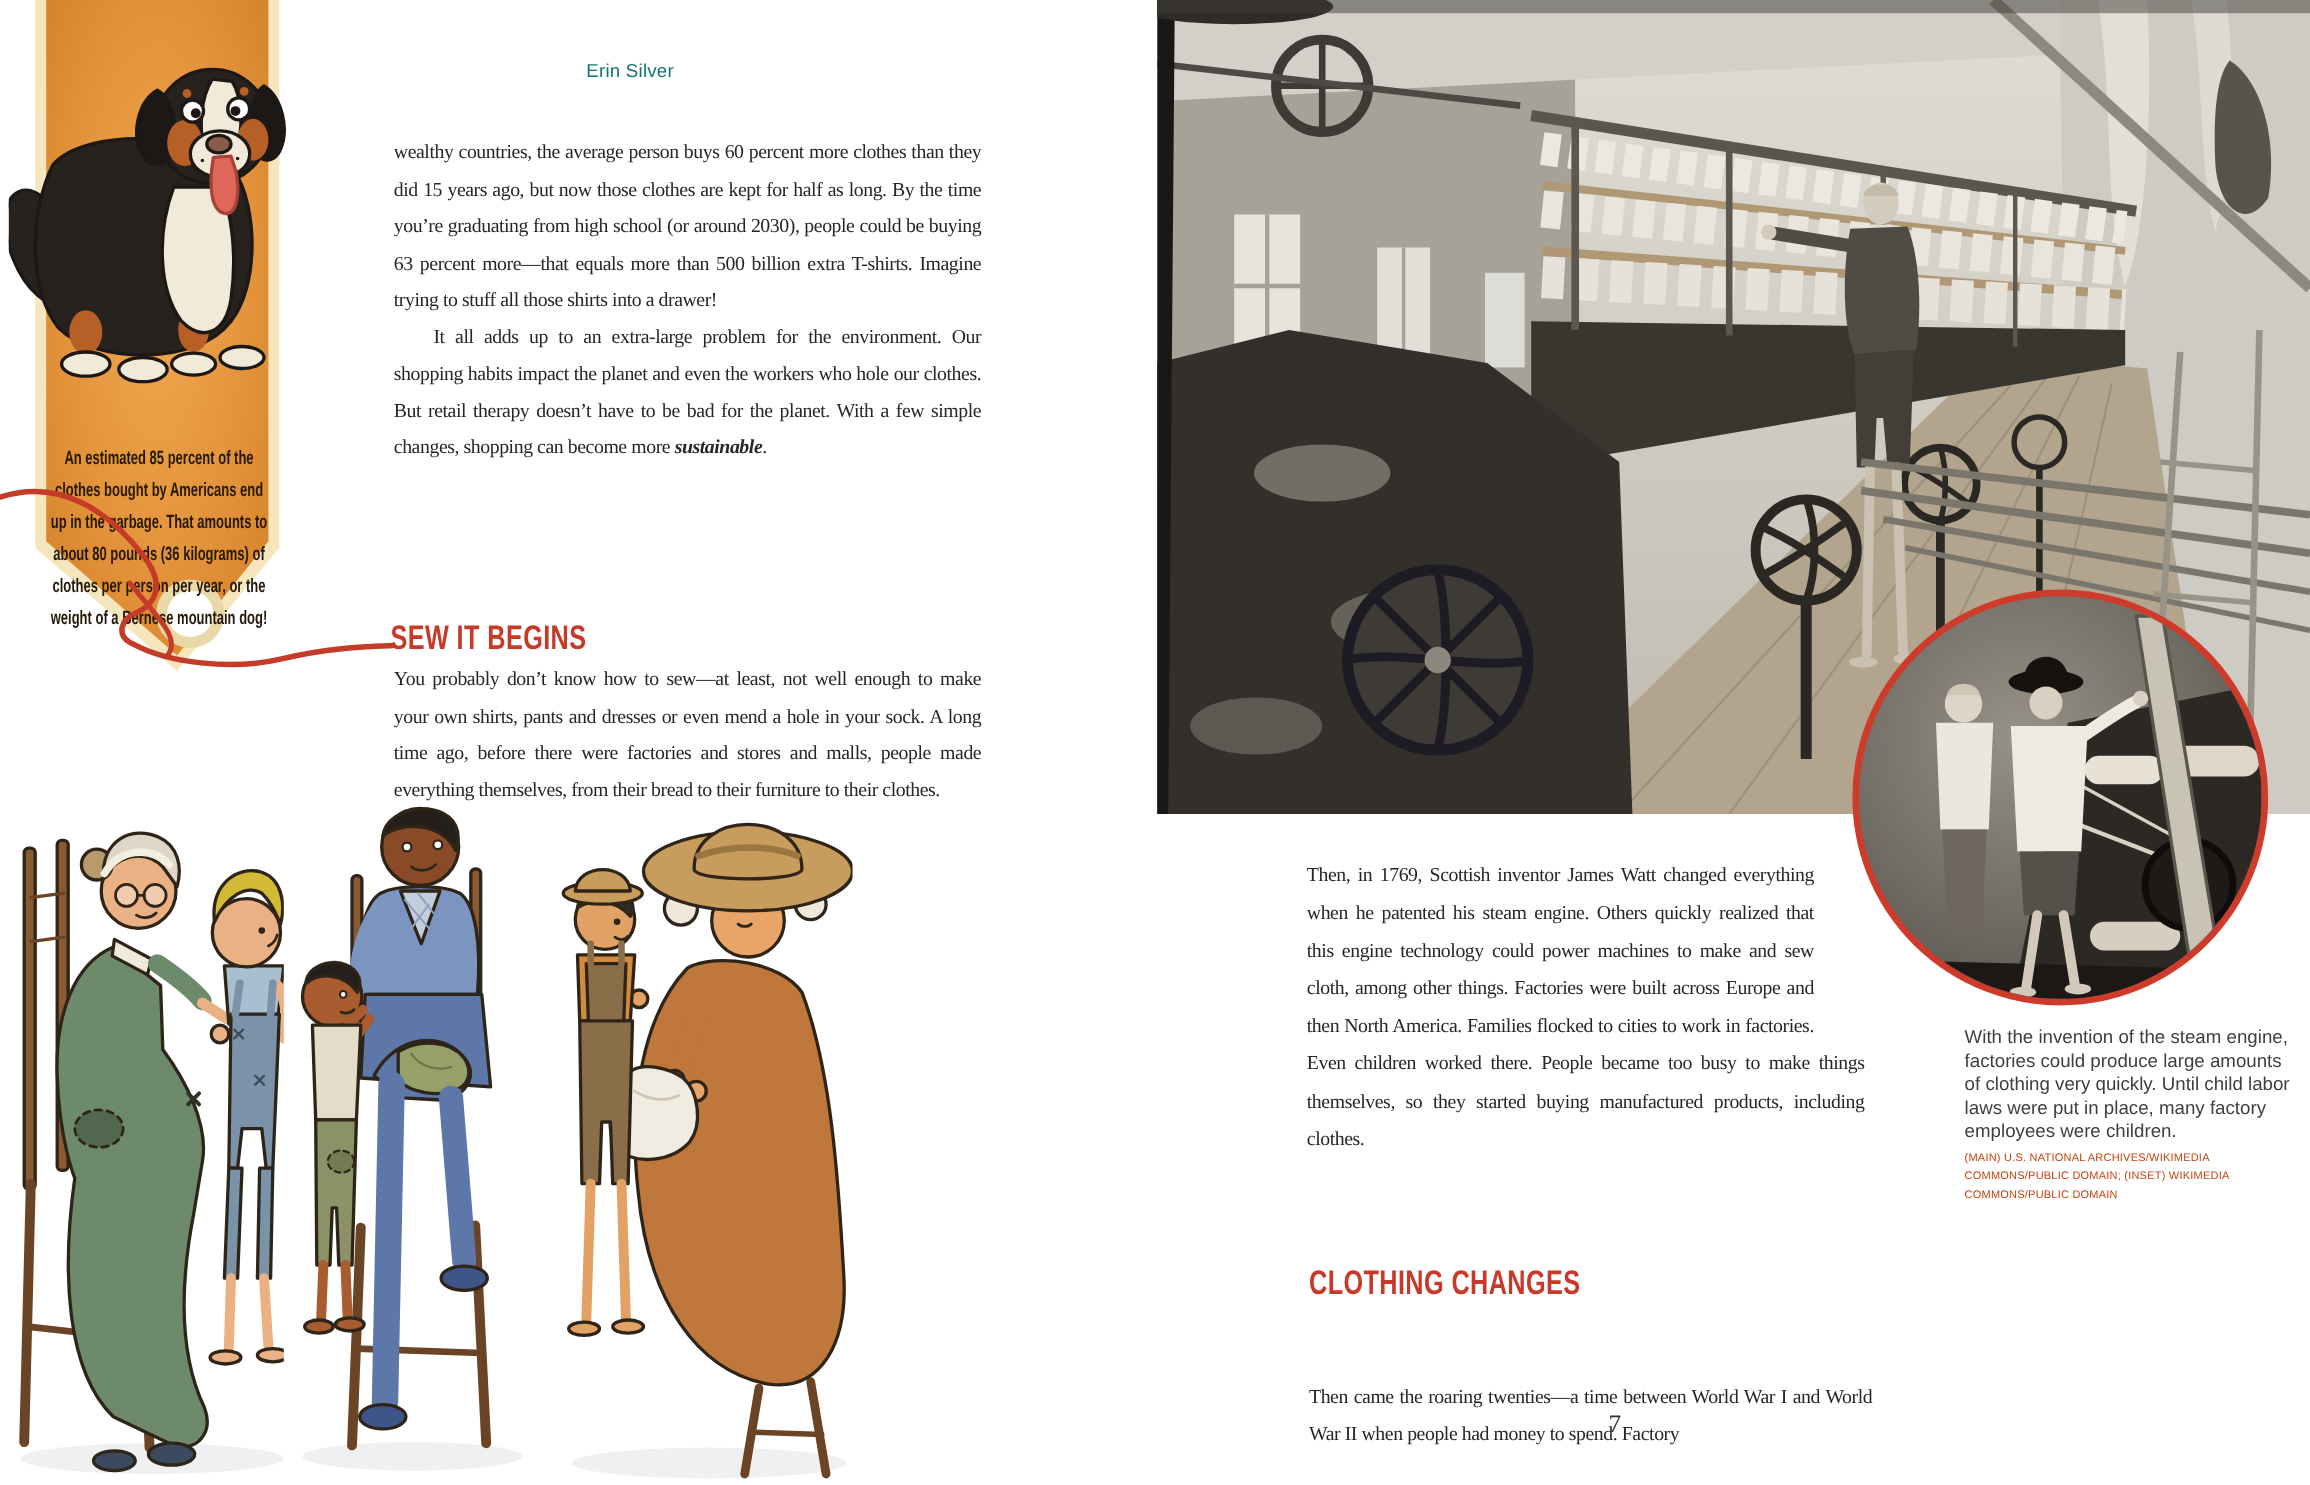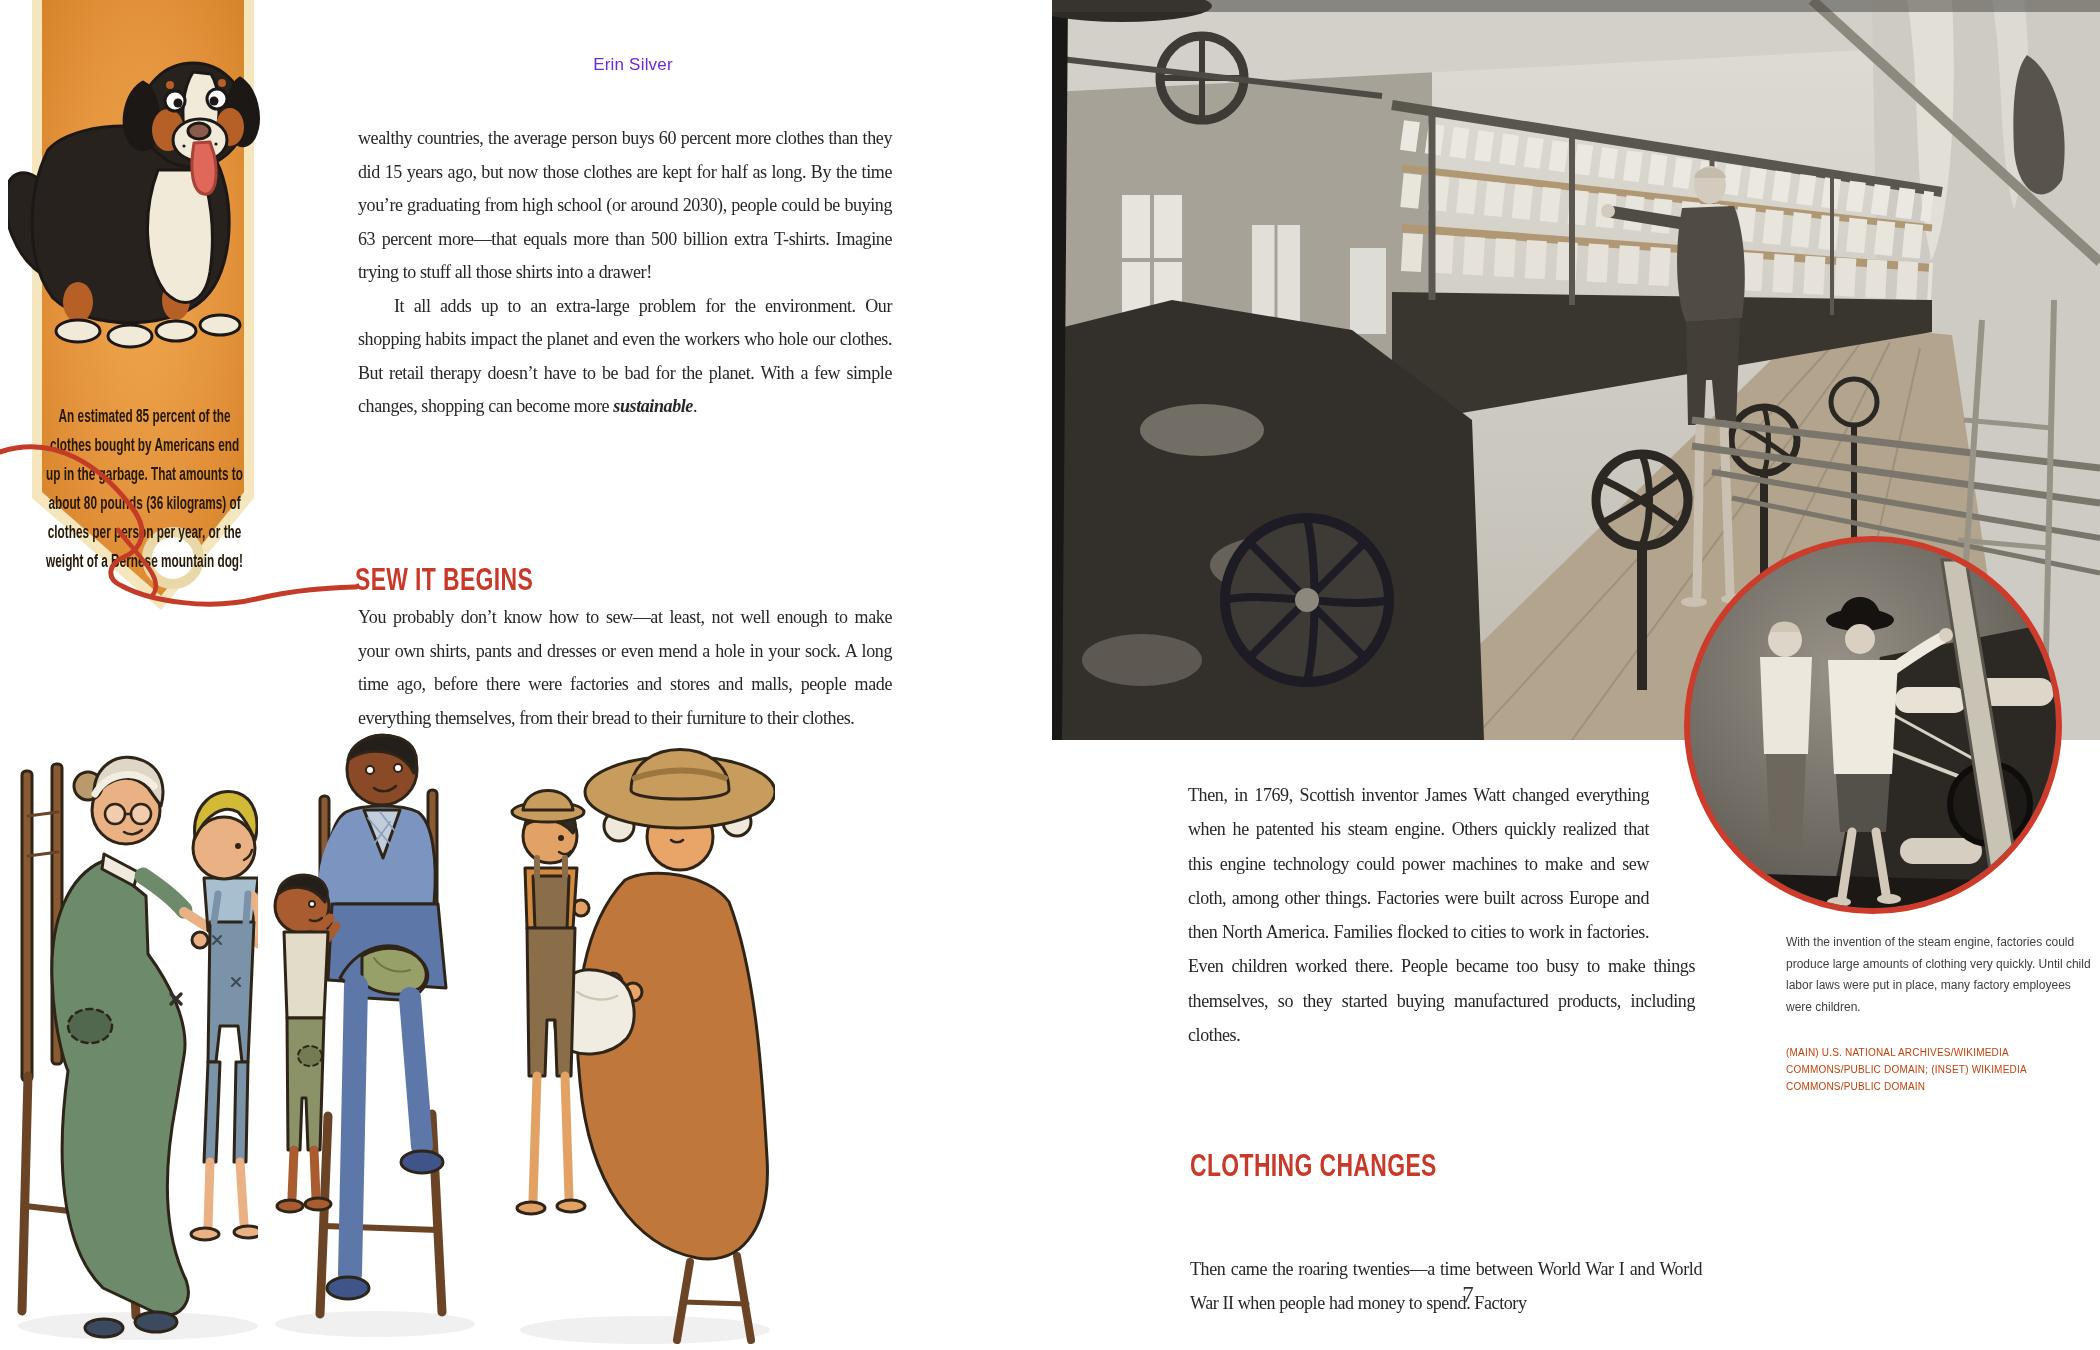--- a/index.html
+++ b/index.html
@@ -6,24 +6,24 @@
   html,body{width:2100px;height:1350px;background:#ffffff;overflow:hidden;
     font-family:"Liberation Sans",sans-serif;position:relative}
   .abs{position:absolute}
   .body-text{font-family:"Liberation Serif",serif;font-size:18px;line-height:33.5px;
     color:#262626;text-align:justify;letter-spacing:-0.4px}
   .rp-text{line-height:34.3px}
   .indent{text-indent:36px}
   .red-head{font-family:"Liberation Sans",sans-serif;font-weight:bold;color:#c8392a;
     font-size:31px;white-space:nowrap;transform:scaleX(.74);transform-origin:left top;
     letter-spacing:.5px}
-  .runhead{font-size:17px;color:#6d28d9;text-align:center;letter-spacing:.2px}
+  .runhead{font-size:17px;color:#0f766e;letter-spacing:.2px}
   .tag-text{font-weight:bold;font-size:17.5px;line-height:29px;color:#241806;
     text-align:center;transform:scaleX(.675);transform-origin:left top;letter-spacing:0}
-  .caption{font-size:12px;line-height:21.5px;color:#3e3e3e}
+  .caption{font-size:17px;line-height:21.5px;color:#3e3e3e}
   .credit{font-size:10px;line-height:17px;color:#c2410c;letter-spacing:.2px}
   .pagenum{font-family:"Liberation Serif",serif;font-size:23px;color:#333;text-align:center}
   .em-sus{font-weight:bold;font-style:italic}
   .circle-push{float:right;width:46px;height:142px}
   .inset{border-radius:50%;overflow:hidden;border:6px solid #cf3b2a;background:#6e6862}
   svg{display:block}
 </style>
 </head>
 <body>
 

